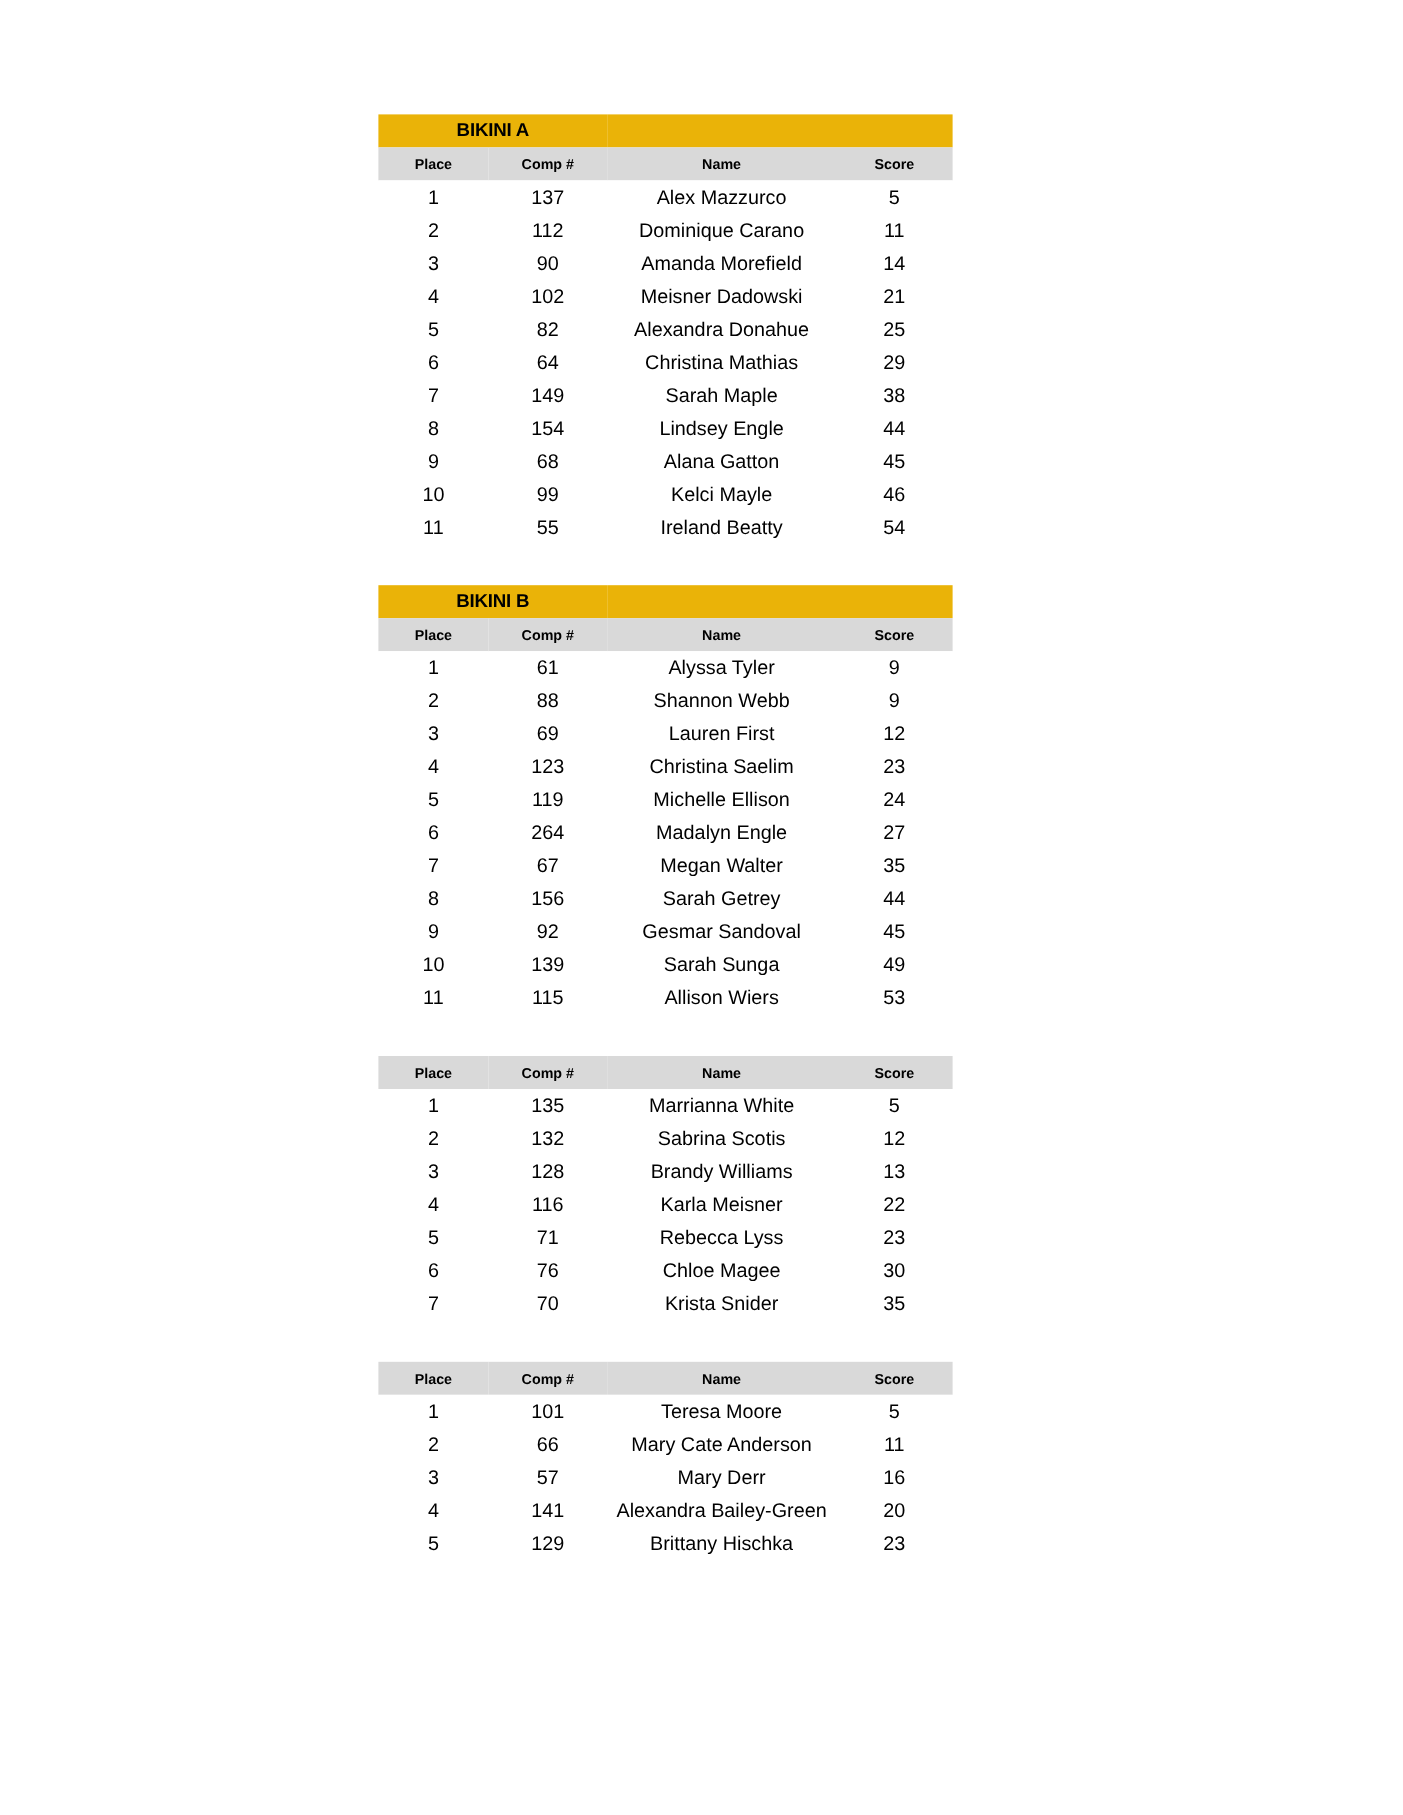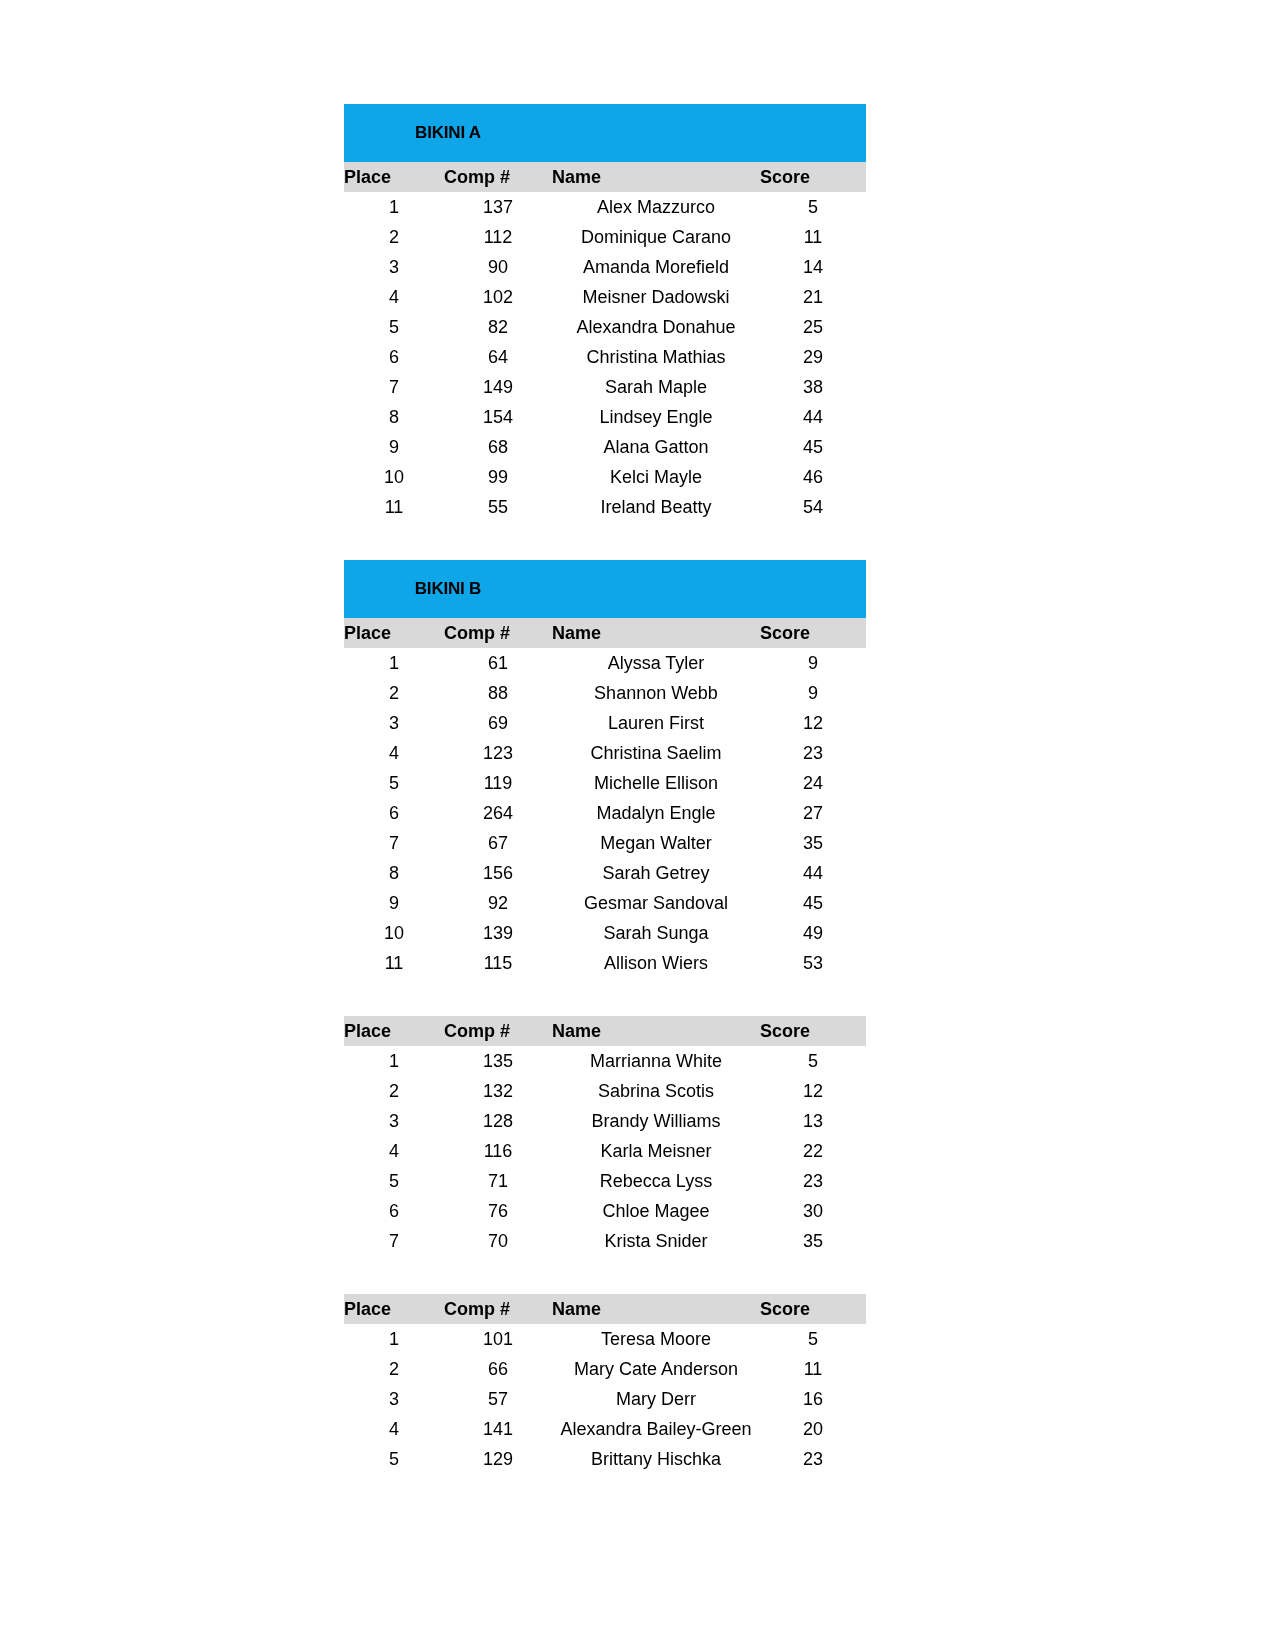--- a/index.html
+++ b/index.html
@@ -38,41 +38,42 @@
     width: 522px;
     border-collapse: collapse;
     table-layout: fixed;
   }
   table.result-table col.col-place  { width: 100px; }
   table.result-table col.col-comp   { width: 108px; }
   table.result-table col.col-name   { width: 208px; }
   table.result-table col.col-score  { width: 106px; }
 
   tr.division-title-row td {
-    background: #0ea5e9;
+    background: #eab308;
     height: 30px;
-    padding: 14px;
+    padding: 0;
     font-weight: bold;
     font-size: 17px;
     vertical-align: middle;
     letter-spacing: -0.2px;
   }
   td.division-title-cell {
     text-align: center;
   }
   td.division-title-blank {
     background: #d9d9d9;
   }
 
   tr.column-header-row td {
     background: #d9d9d9;
     height: 30px;
     padding: 0;
     font-weight: bold;
-    font-size: 18px;
+    font-size: 13px;
+    text-align: center;
     vertical-align: middle;
   }
 
   tr.data-row td {
     height: 30px;
     padding: 0;
     font-size: 18px;
     text-align: center;
     vertical-align: middle;
     background: #ffffff;

